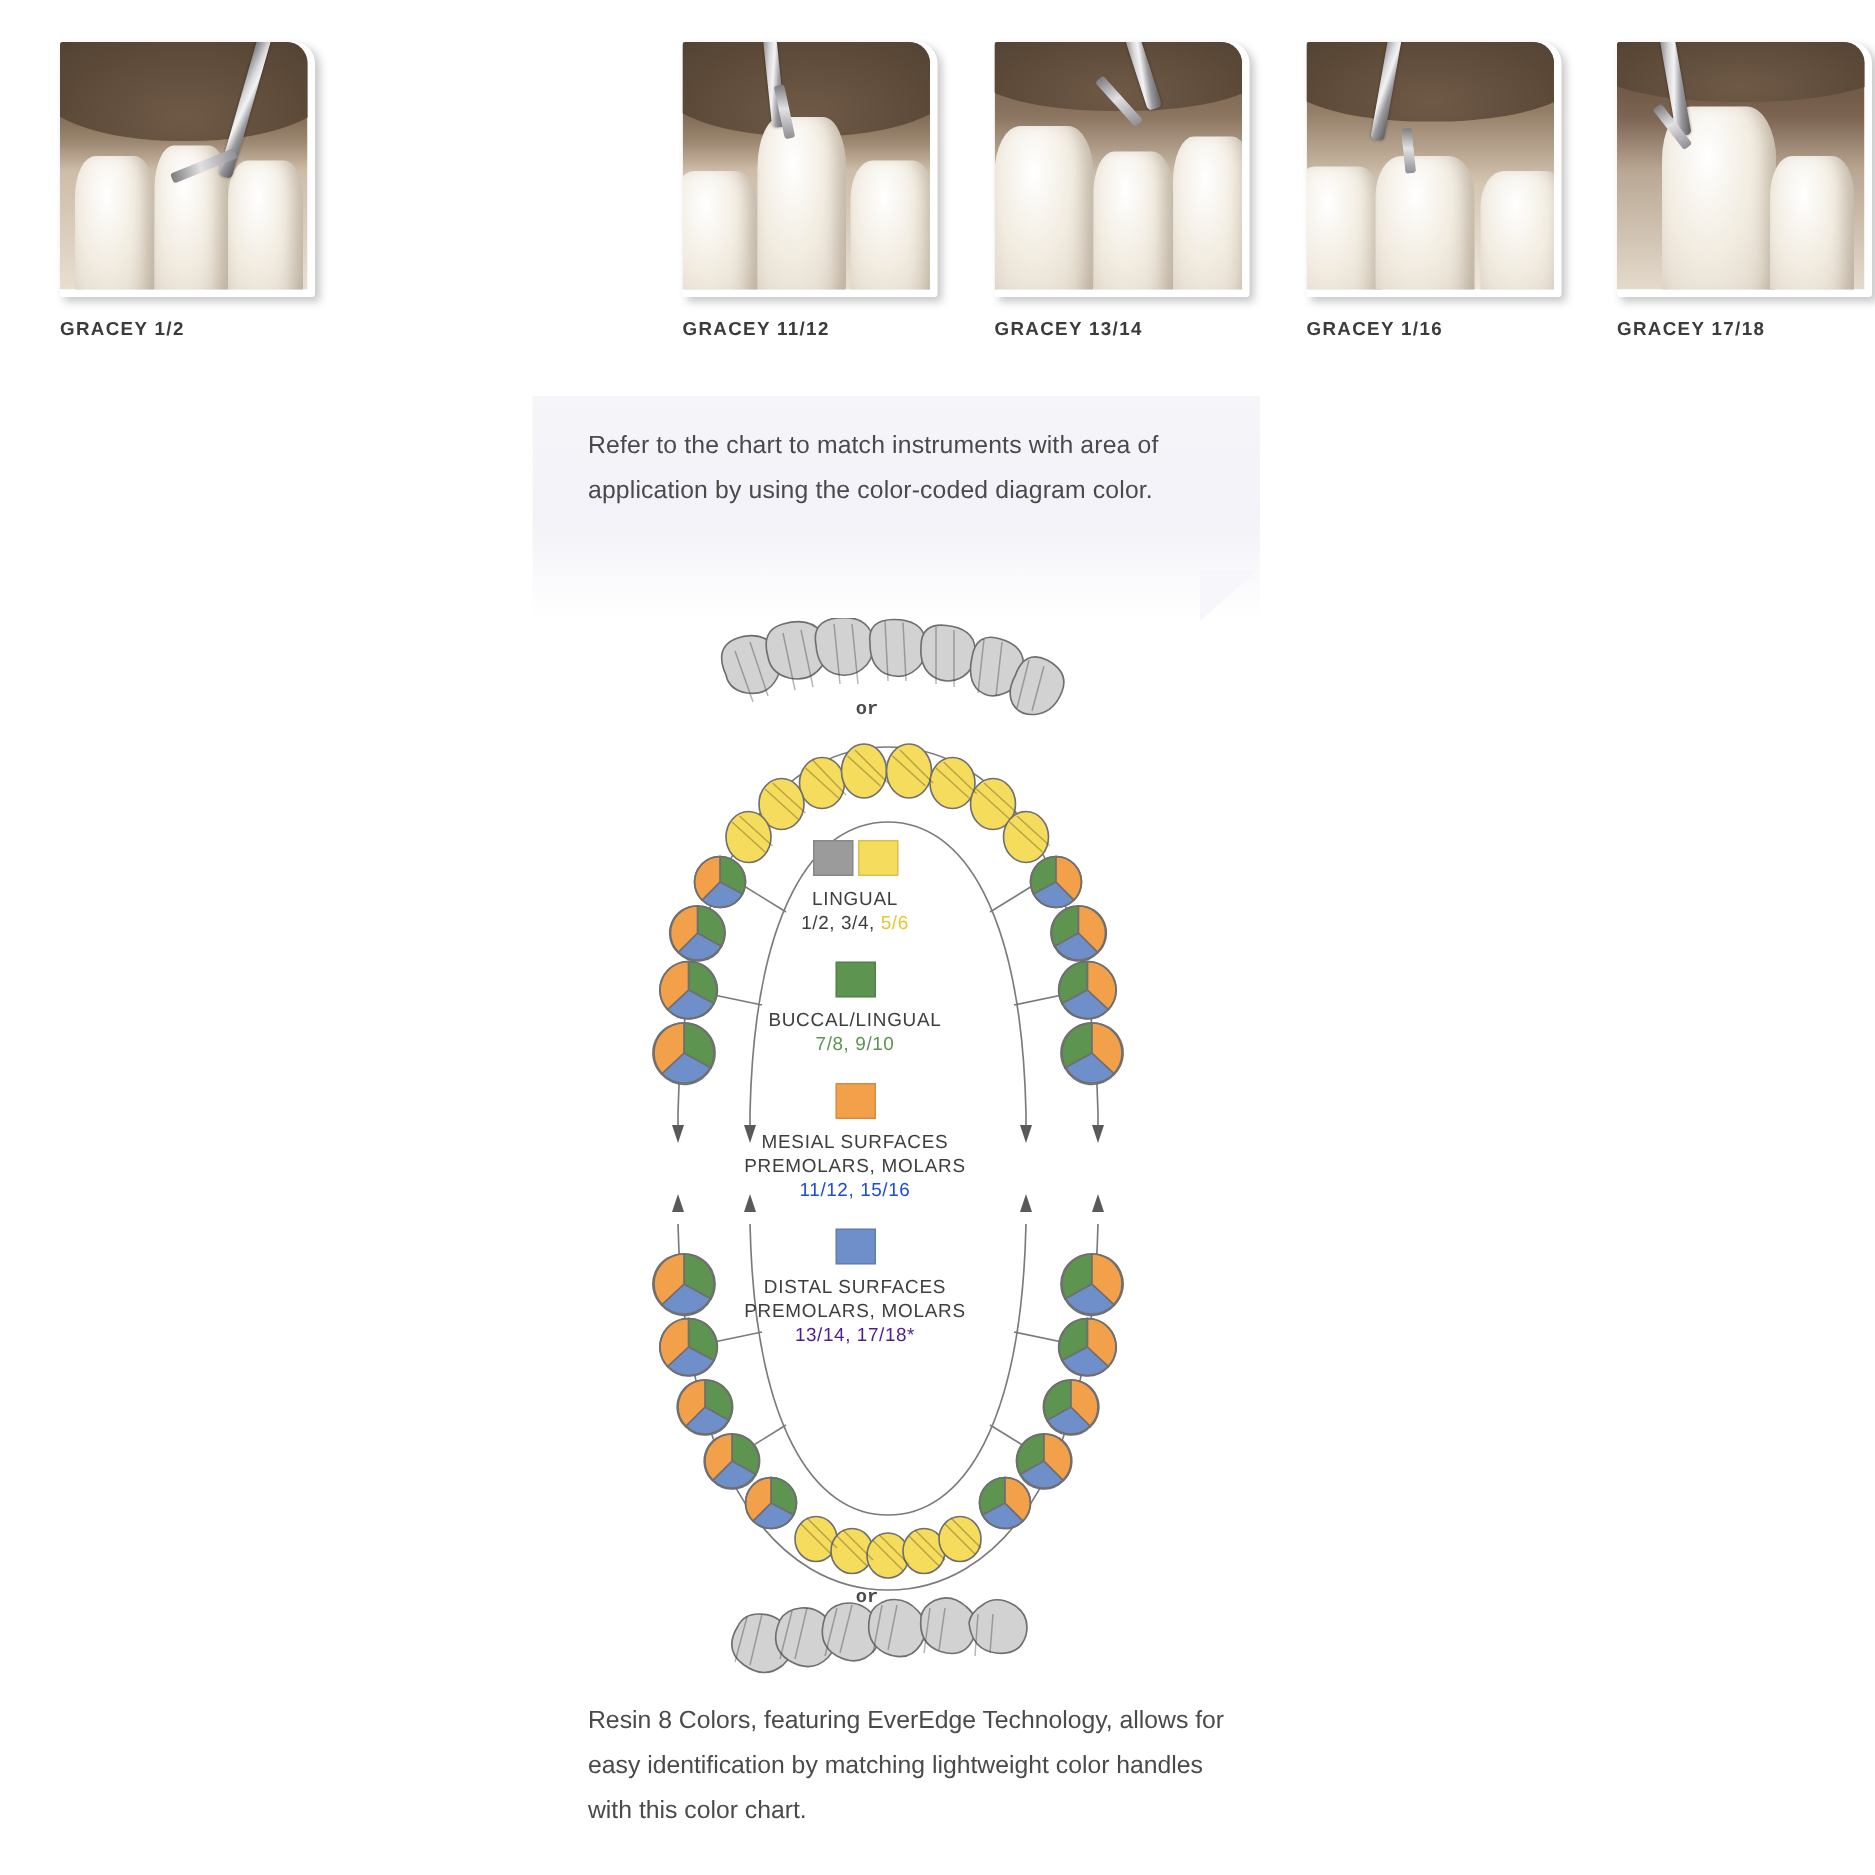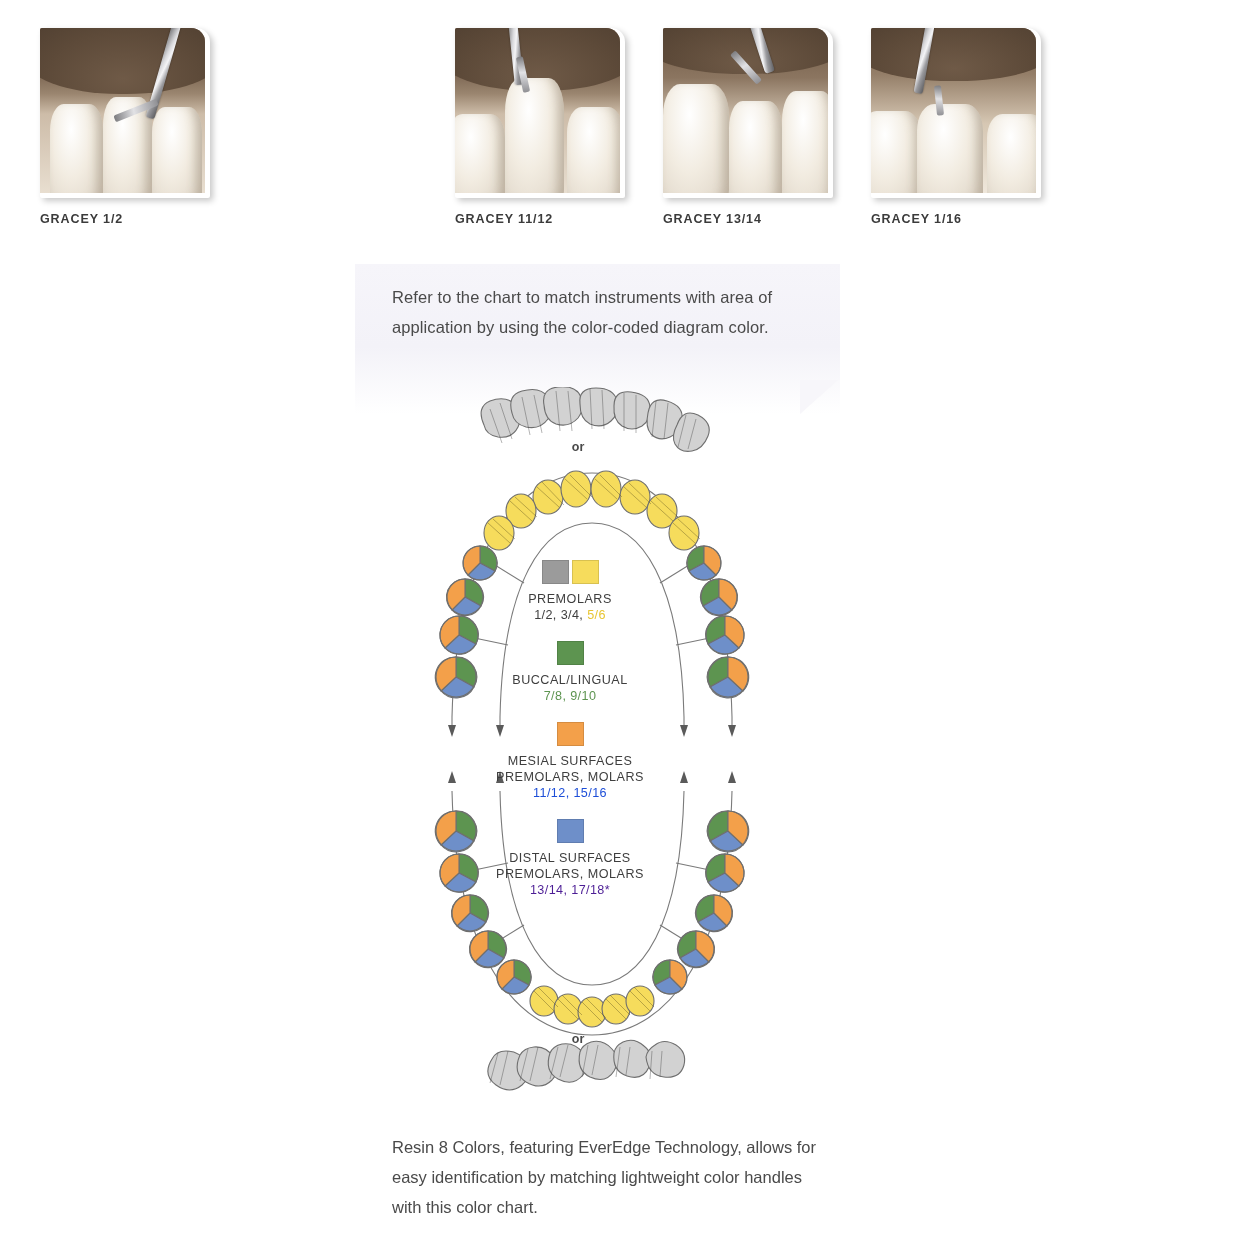--- a/index.html
+++ b/index.html
@@ -116,23 +116,24 @@
     font-size: 16.5px;
     line-height: 30px;
     color: #4a4a4a;
     letter-spacing: 0.1px;
   }
 
   
   .diagram {
     position: absolute;
     left: 352px;
-    top: 387px;
+    top: 412px;
     width: 480px;
     height: 715px;
+    font-family: Liberation Mono, monospace;
   }
   .diagram svg {
     display: block;
   }
 
   
   .legend {
     position: absolute;
     left: 470px;
     top: 560px;
@@ -246,20 +247,33 @@
         <div class="tooth" style="left:-6%; width:36%; height:58%;"></div>
         <div class="tooth" style="left:28%; width:40%; height:62%;"></div>
         <div class="tooth" style="left:70%; width:36%; height:56%;"></div>
         <div class="instrument" style="left:30%; top:-12%; width:9px; height:52%; transform:rotate(10deg);"></div>
         <div class="instr-tip" style="left:32%; top:42%; width:30px; height:7px; transform:rotate(84deg);"></div>
       </div>
     </div>
     <div class="photo-label">GRACEY 1/16</div>
   </div>
 
+  <div class="photo-card" style="left:1038px; top:0px;">
+    <div class="photo-frame">
+      <div class="photo-inner">
+        <div class="tooth-scene" style="background:linear-gradient(180deg,#5e4a38 0%,#7b6451 30%,#b9a794 52%,#e4dacc 100%);"></div>
+        <div class="gum" style="height:30%;"></div>
+        <div class="tooth" style="left:18%; width:46%; height:82%;"></div>
+        <div class="tooth" style="left:62%; width:34%; height:62%;"></div>
+        <div class="instrument" style="left:20%; top:-10%; width:10px; height:48%; transform:rotate(-10deg);"></div>
+        <div class="instr-tip" style="left:12%; top:32%; width:34px; height:7px; transform:rotate(52deg);"></div>
+      </div>
+    </div>
+    <div class="photo-label">GRACEY 17/18</div>
+  </div>
 
 </div>
 
 <div class="callout">
   <div class="callout-text">Refer to the chart to match instruments with area of application by using the color-coded diagram color.</div>
 </div>
 <div class="callout-tail"></div>
 
 <div class="diagram">
 <svg width="480" height="715" viewBox="0 0 480 715" xmlns="http://www.w3.org/2000/svg">
@@ -489,21 +503,21 @@
 </svg>
 </div>
 
 <div class="legend">
 
   <div class="legend-group">
     <div class="swatch-row">
       <div class="swatch" style="background:#9b9b9b;"></div>
       <div class="swatch" style="background:#f6dc5c;"></div>
     </div>
-    <div class="legend-title">PREMOLARS</div>
+    <div class="legend-title">LINGUAL</div>
     <div class="legend-codes"><span>1/2, 3/4, </span><span class="hl-yellow">5/6</span></div>
   </div>
 
   <div class="legend-group">
     <div class="swatch-row">
       <div class="swatch" style="background:#5d9450;"></div>
     </div>
     <div class="legend-title">BUCCAL/LINGUAL</div>
     <div class="legend-codes"><span class="hl-green">7/8, 9/10</span></div>
   </div>

